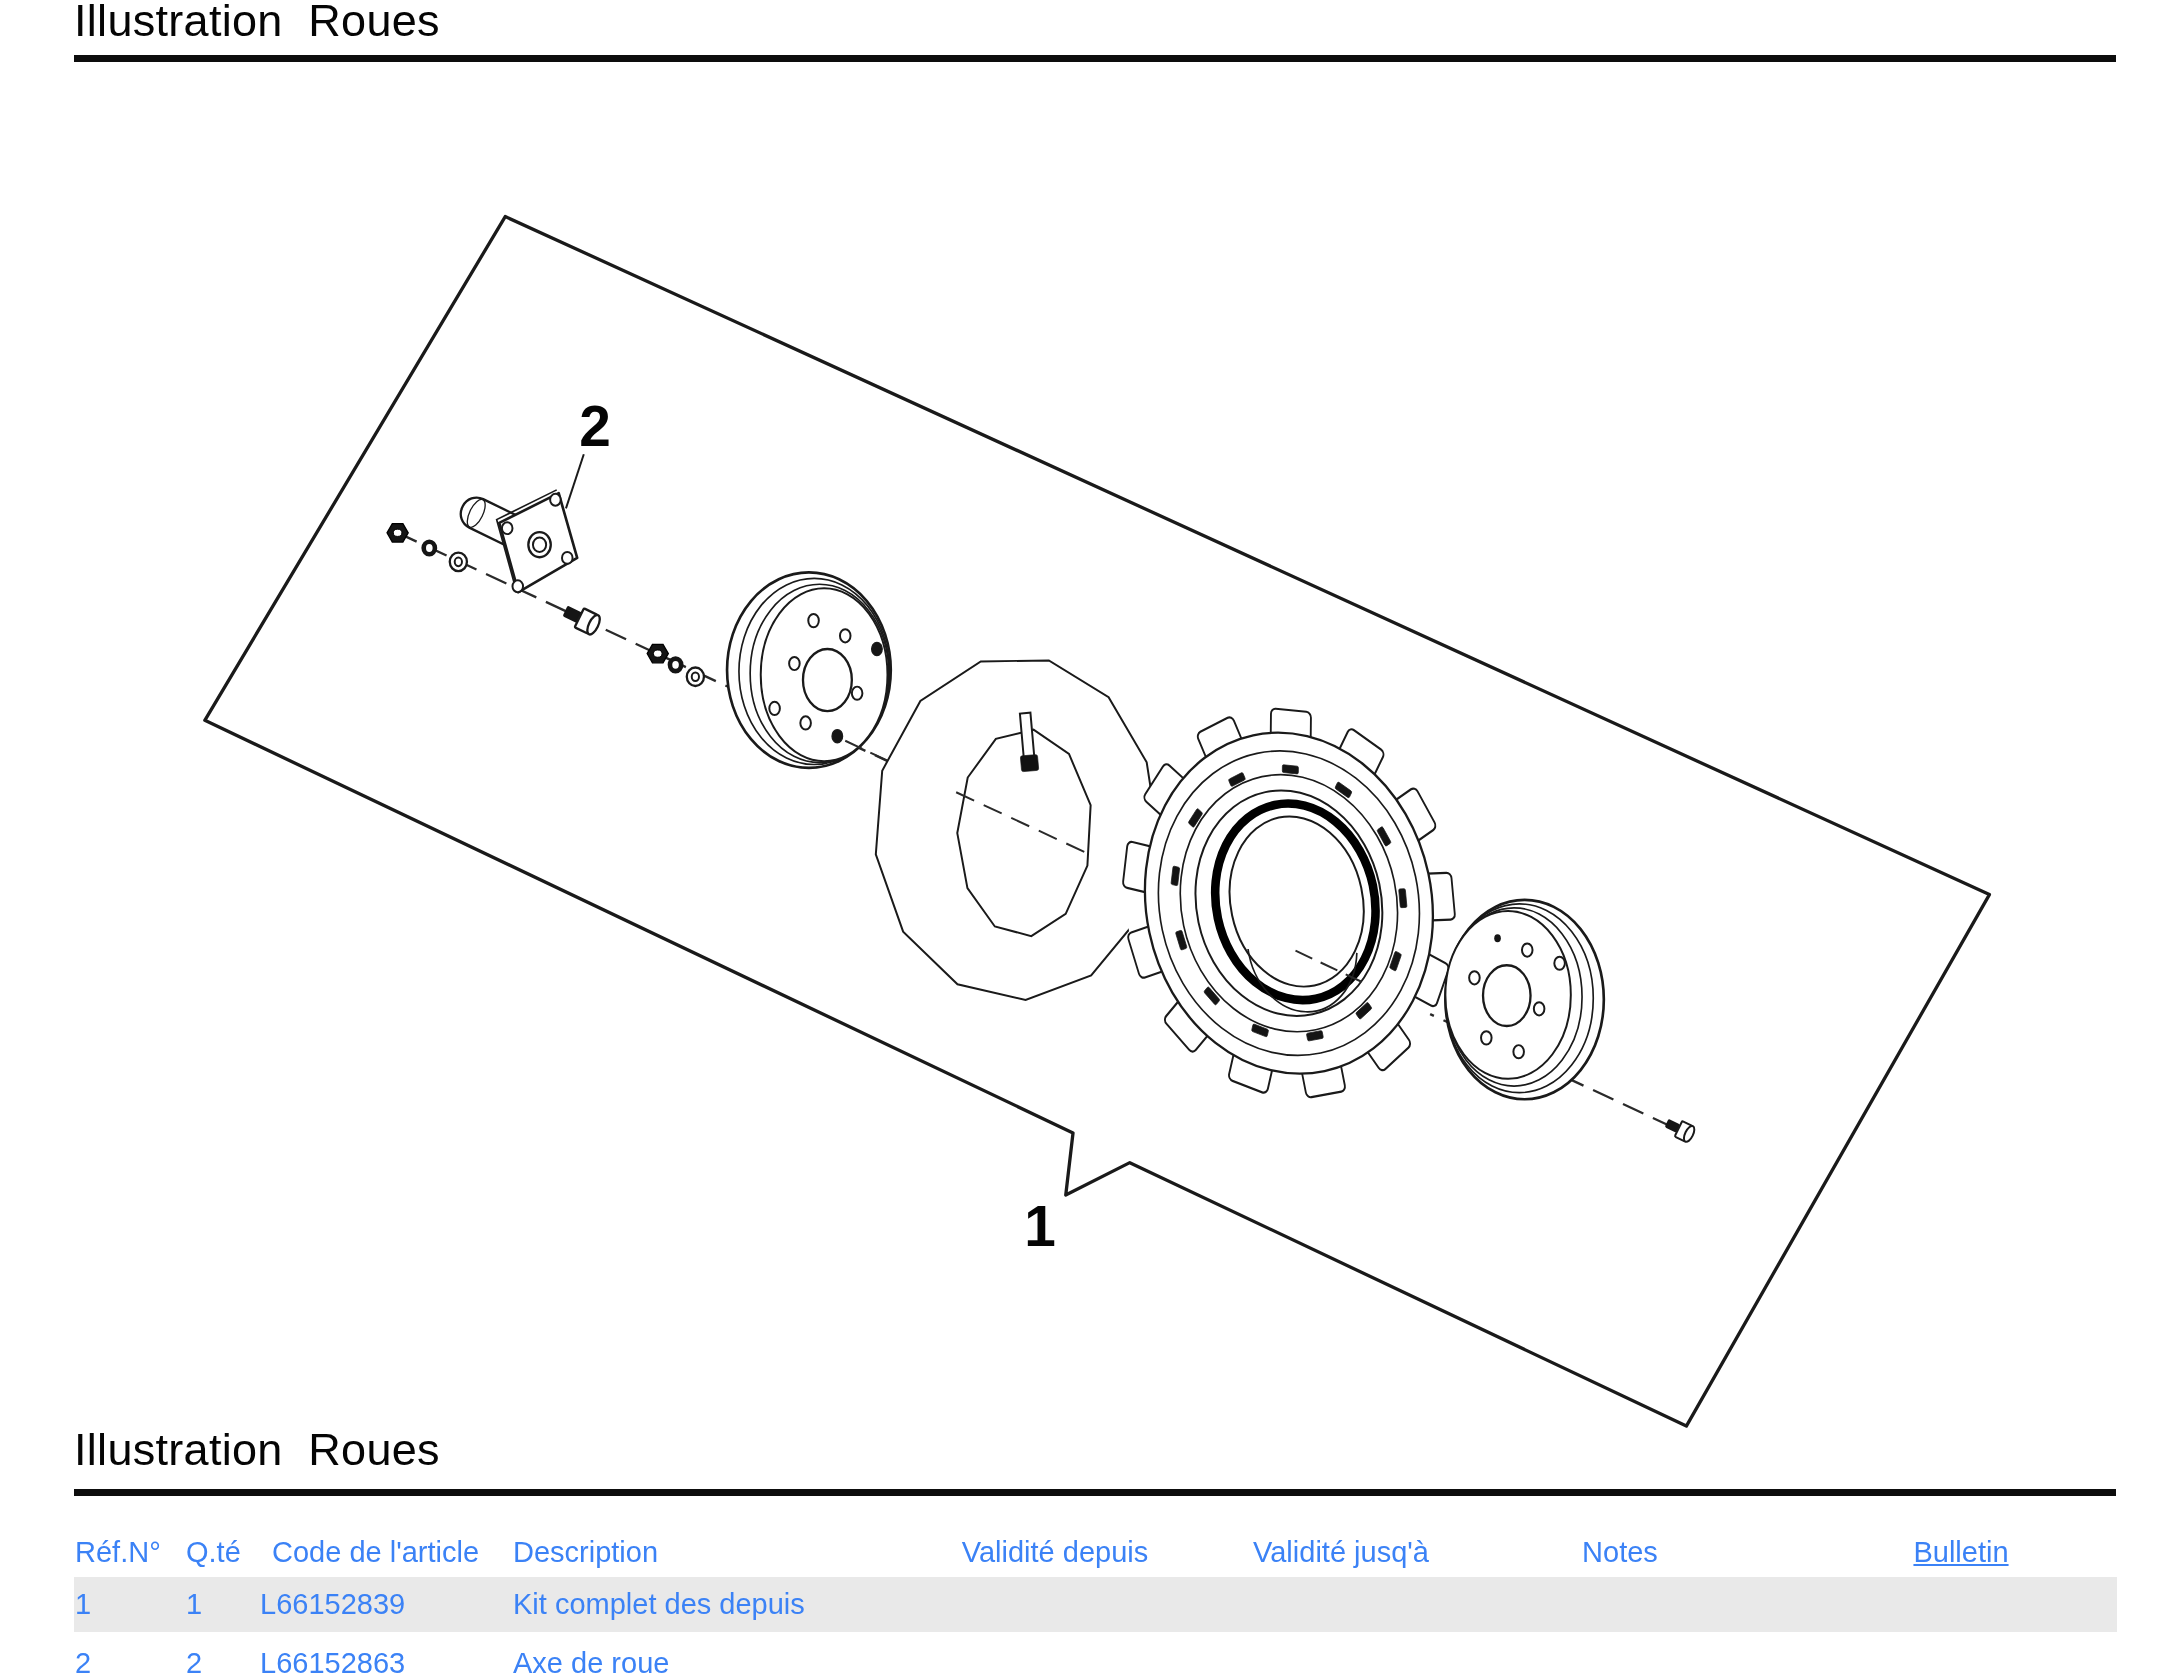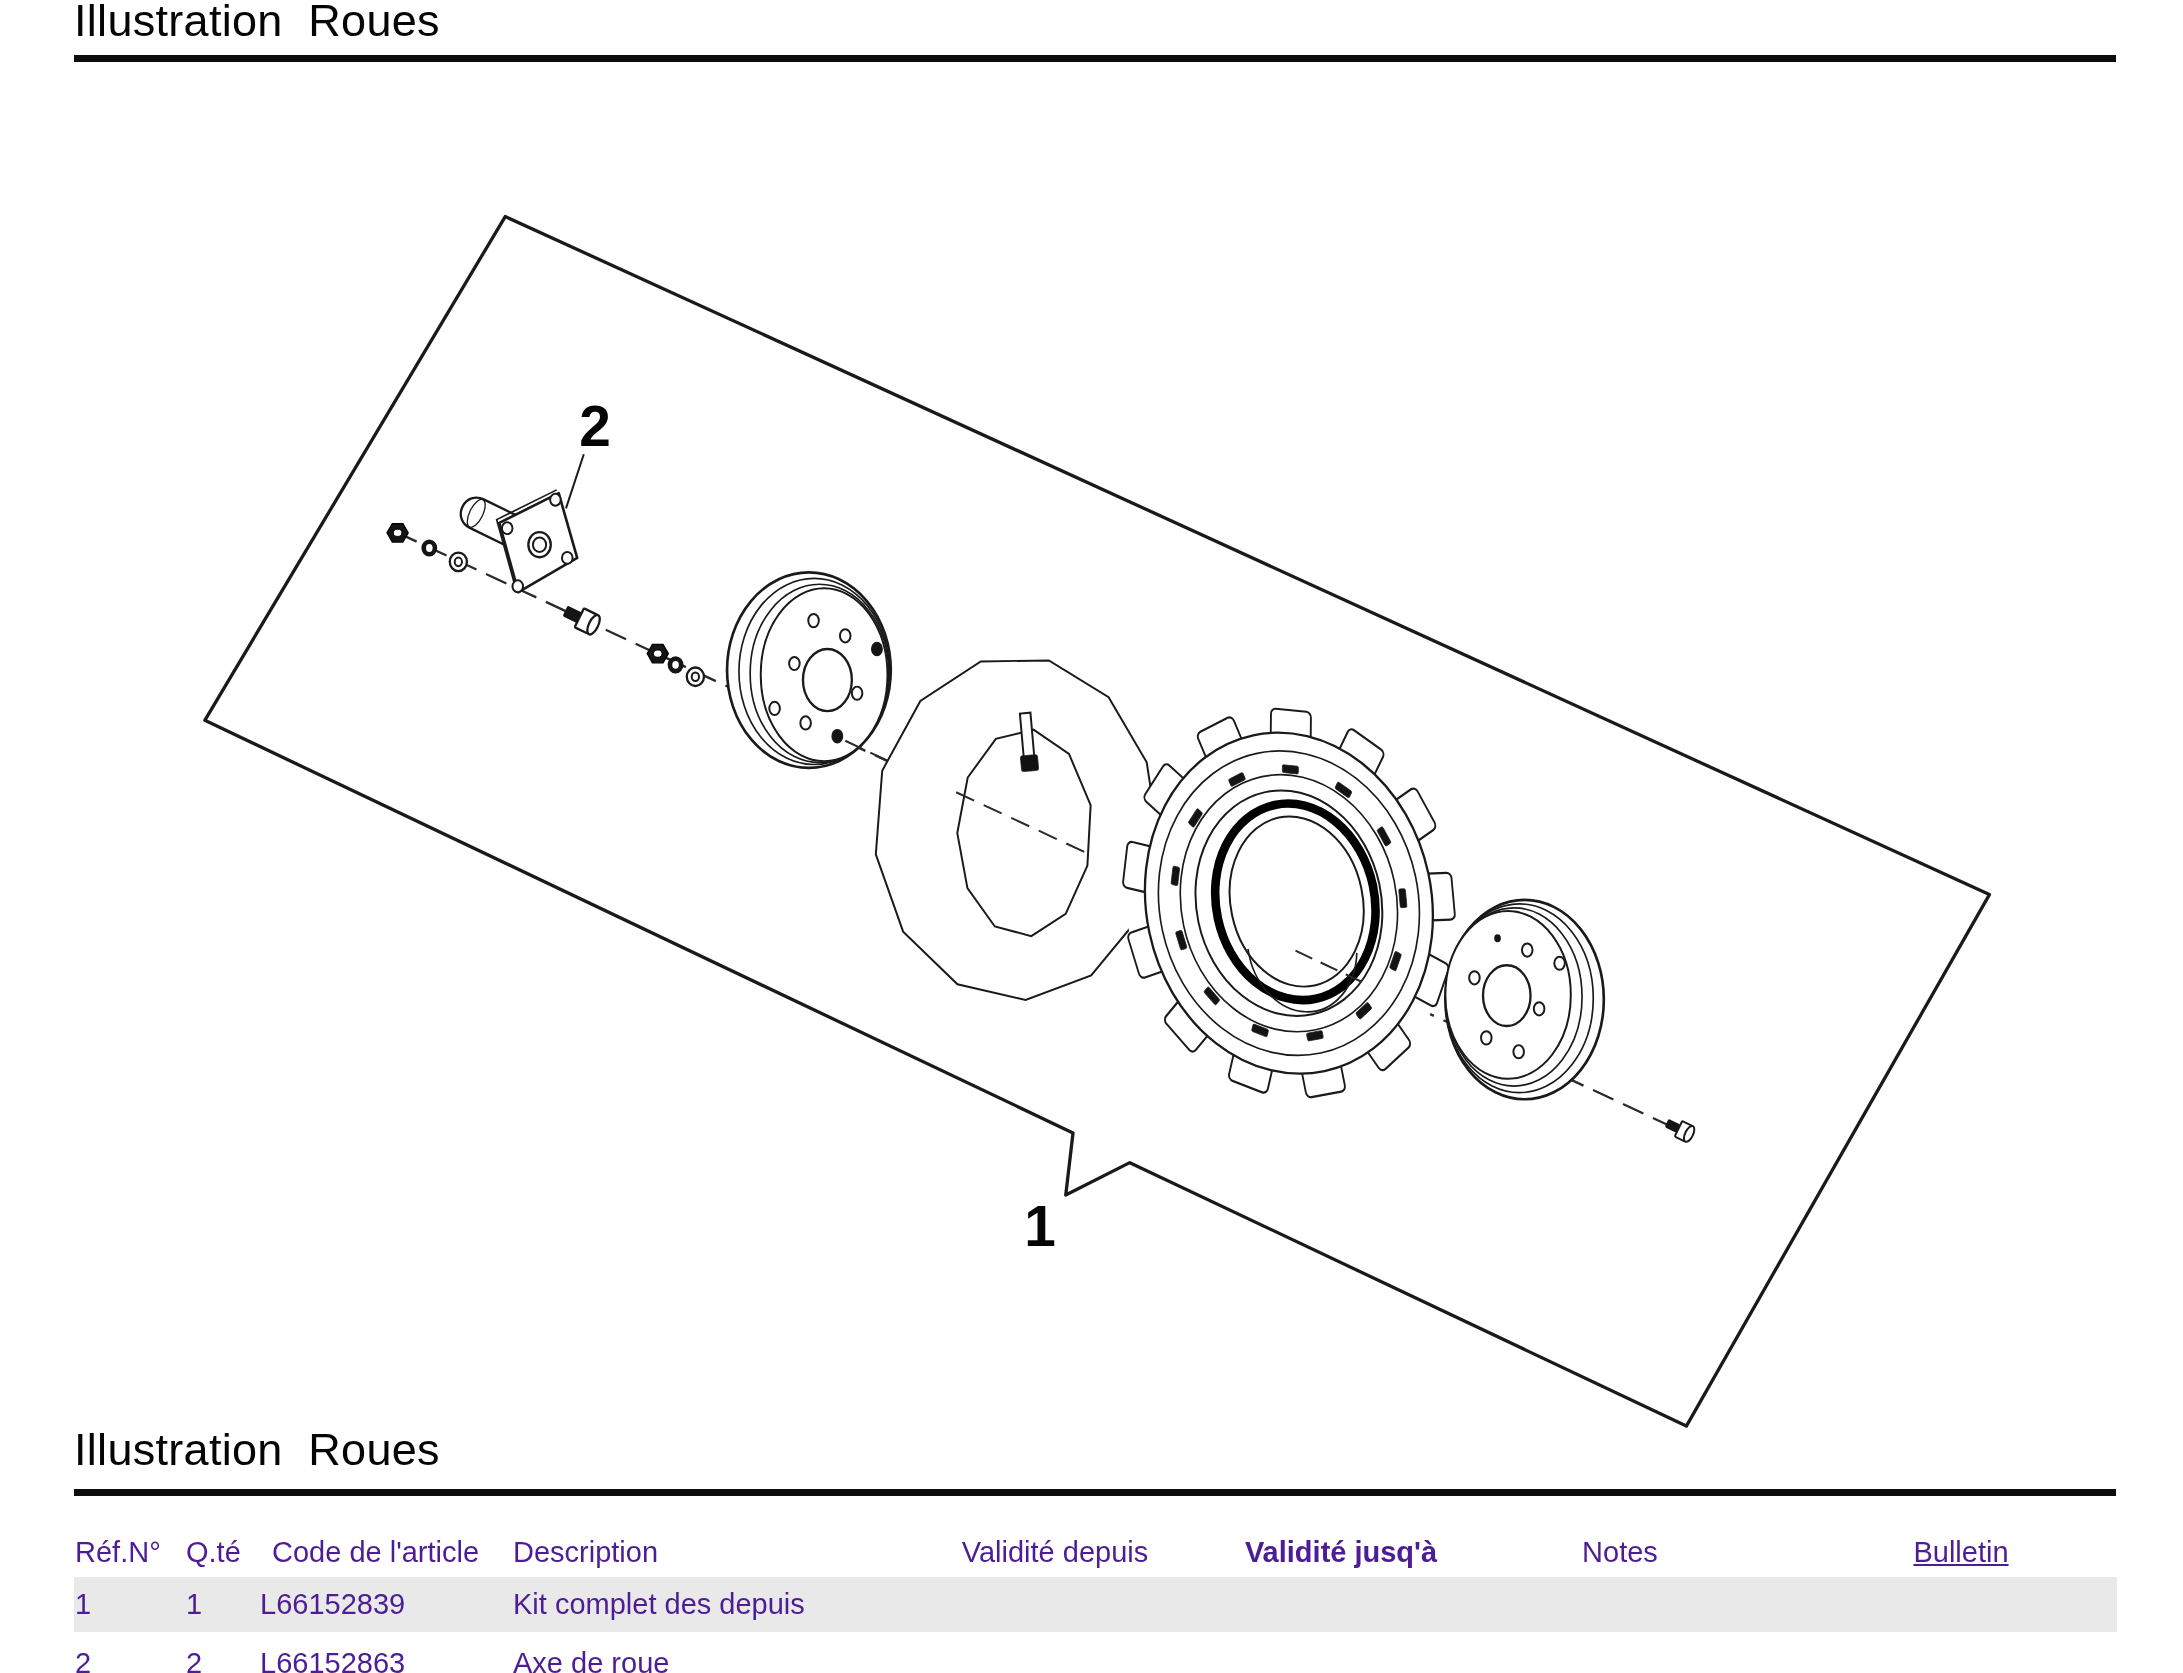--- a/index.html
+++ b/index.html
@@ -2,21 +2,21 @@
 <html style="font-size:10.6px"><head>
 <meta charset="utf-8">
 <style>
   html,body{margin:0;padding:0;background:#fff;}
   body{width:2183px;height:1673px;position:relative;overflow:hidden;
        font-family:"Liberation Sans",sans-serif;color:#000;}
   .abs{position:absolute;}
   .page-title{font-size:45px;line-height:1.1;white-space:pre;letter-spacing:0.3px;color:#050505;}
   .rule{position:absolute;left:74px;width:2042px;height:6.6px;background:#0d0d0d;}
   #diagram{position:absolute;left:0;top:0;width:2183px;height:1673px;}
-  .t{position:absolute;font-size:29px;line-height:32px;white-space:pre;color:#4c1d95;}
+  .t{position:absolute;font-size:29px;line-height:32px;white-space:pre;color:#3b82f6;}
   .tc{transform:translateX(-50%);}
   .grayband{position:absolute;left:74px;width:2043px;height:55px;background:#e9e9e9;}
   svg text{font-family:"Liberation Sans",sans-serif;}
 </style>
 </head>
 <body>
 
 <div>
 
   <div class="abs page-title" style="left:74px;top:-4px;">Illustration  Roues</div>
@@ -218,21 +218,21 @@
   <div class="abs page-title" style="left:74px;top:1425px;">Illustration  Roues</div>
   <div class="rule" style="top:1489px;"></div>
 
   <div>
 
     <span class="t" style="left:75px;top:1536px;">Réf.N°</span>
     <span class="t" style="left:186px;top:1536px;">Q.té</span>
     <span class="t" style="left:272px;top:1536px;">Code de l'article</span>
     <span class="t" style="left:513px;top:1536px;">Description</span>
     <span class="t tc" style="left:1055px;top:1536px;">Validité depuis</span>
-    <span class="t tc" style="left:1341px;top:1536px;font-weight:bold;">Validité jusq'à</span>
+    <span class="t tc" style="left:1341px;top:1536px;">Validité jusq'à</span>
     <span class="t tc" style="left:1580px;top:1536px;margin-left:40px;">Notes</span>
     <span class="t tc" style="left:1961px;top:1536px;text-decoration:underline;">Bulletin</span>
 
     <div class="grayband" style="top:1577px;"></div>
     <span class="t" style="left:75px;top:1588px;">1</span>
     <span class="t" style="left:186px;top:1588px;">1</span>
     <span class="t" style="left:260px;top:1588px;">L66152839</span>
     <span class="t" style="left:513px;top:1588px;">Kit complet des depuis</span>
 
     <span class="t" style="left:75px;top:1647px;">2</span>

